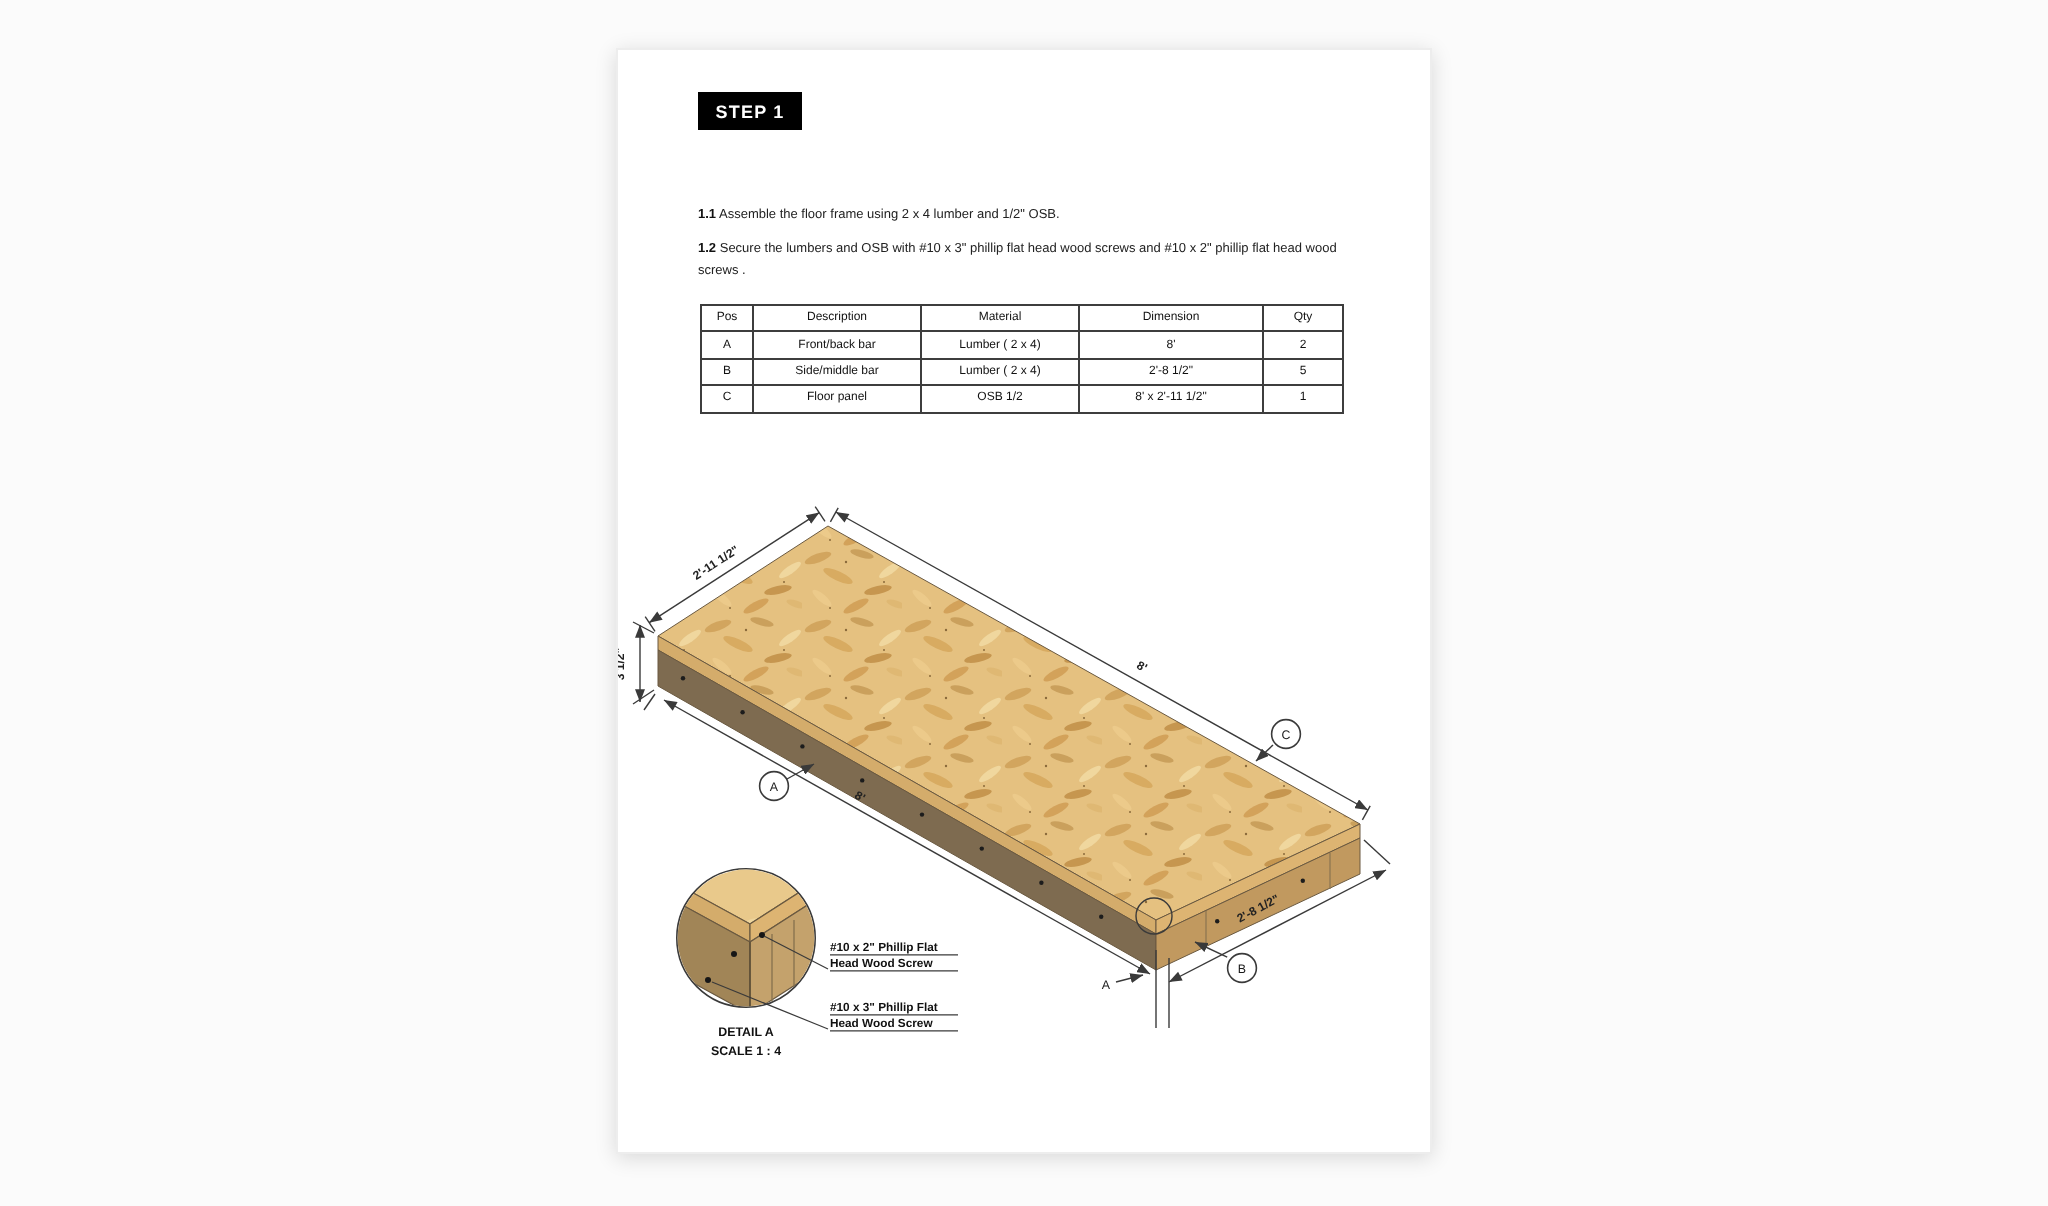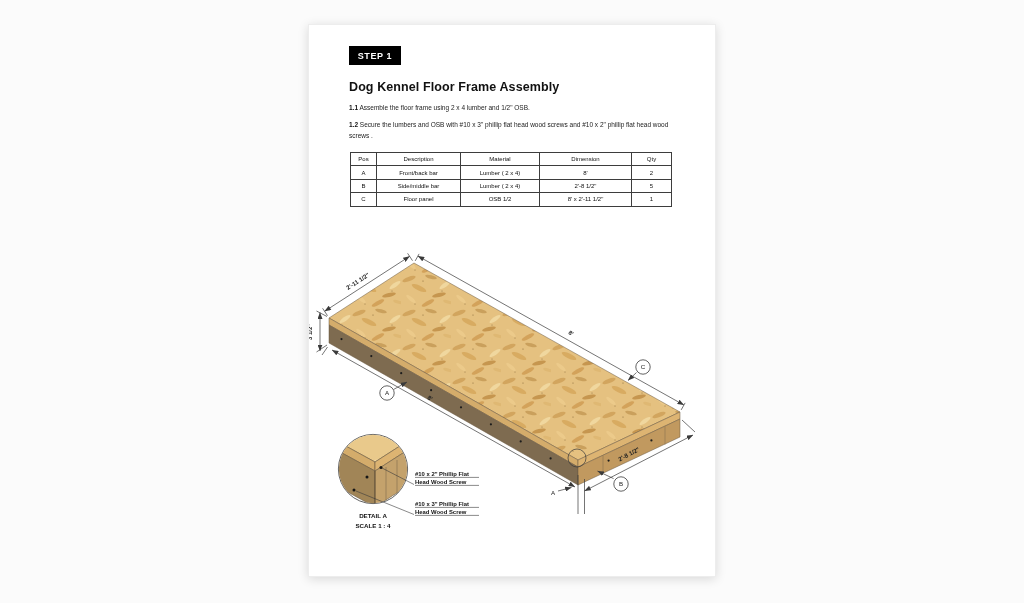--- a/index.html
+++ b/index.html
@@ -31,21 +31,20 @@
 </head>
 <body>
 
 <div class="stage">
   <div class="paper">
 
     <div class="step-badge">
       <span>STEP 1</span>
     </div>
 
-    <div class="doc-title">Dog Kennel Floor Frame Assembly</div>
 
     <div class="inst inst-1"><b>1.1</b> <span>Assemble the floor frame using 2 x 4 lumber and 1/2" OSB.</span></div>
 
     <div class="inst inst-2"><b>1.2</b> <span>Secure the lumbers and OSB with #10 x 3" phillip flat head wood screws and #10 x 2" phillip flat head wood screws .</span></div>
 
     <table class="parts">
       <colgroup>
           <col style="width:26px">
           <col style="width:84px">
           <col style="width:79px">

